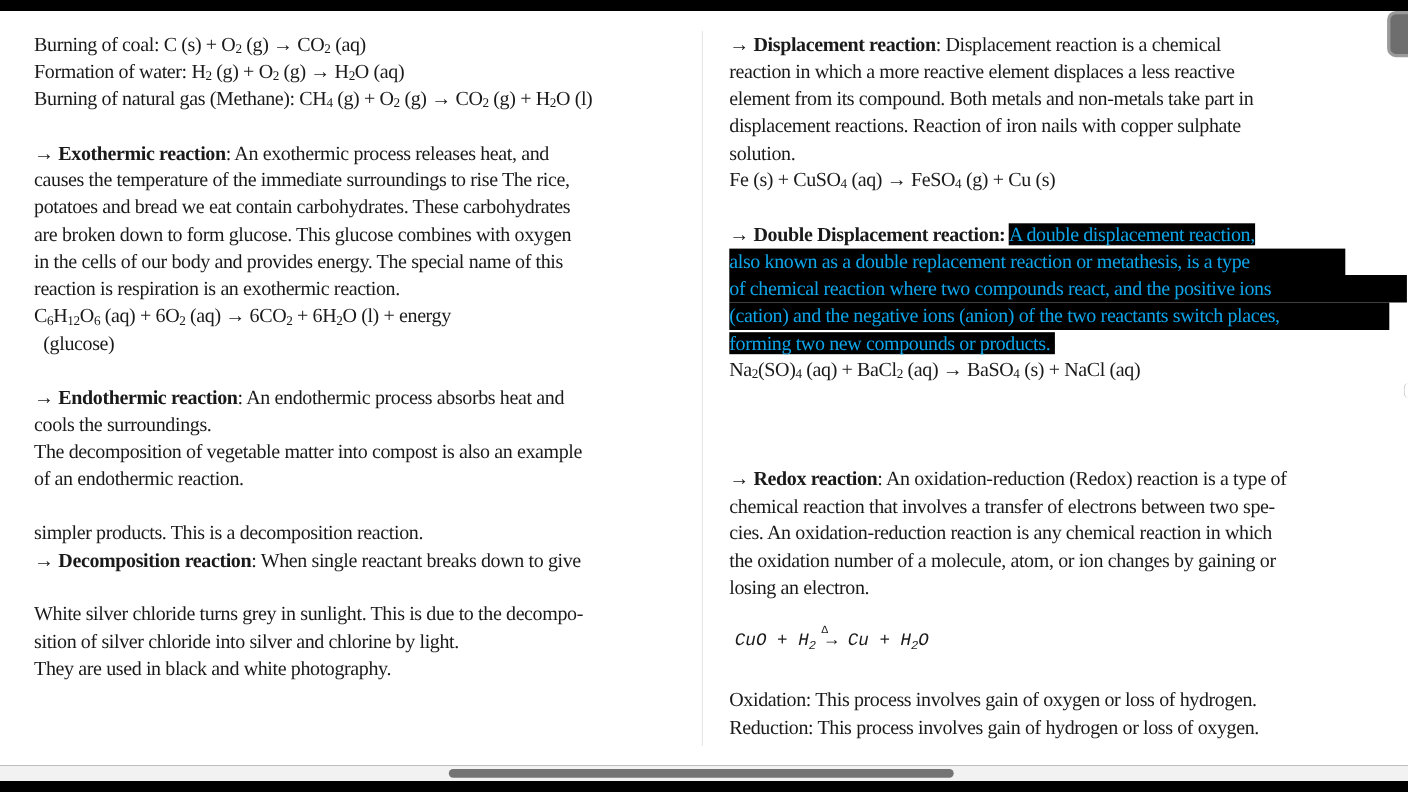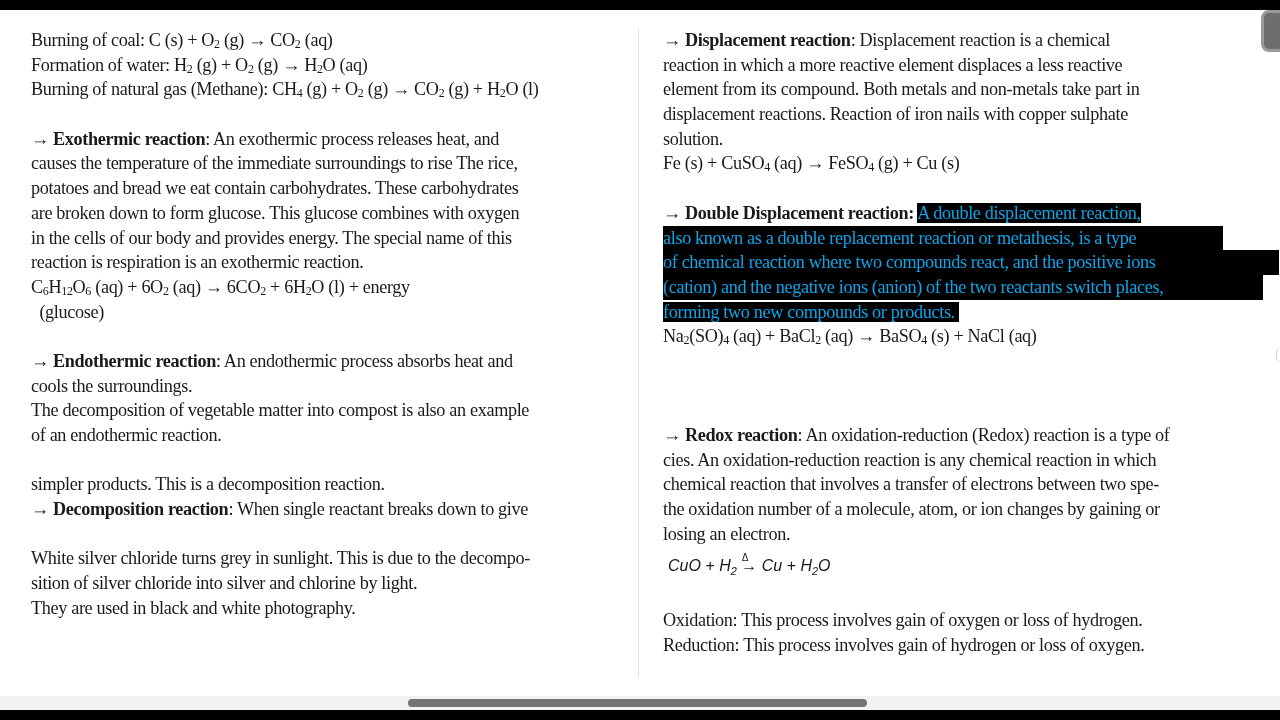--- a/index.html
+++ b/index.html
@@ -19,21 +19,21 @@
   .divider { position:absolute; left:638px; top:18px; width:1px; height:650px; background:#e6e6e6; }
   .line {
     font-size:18.2px; line-height:24.7px; height:24.7px; white-space:nowrap;
     letter-spacing:-0.35px; font-family:"Liberation Serif", serif;
     transform-origin:left; 
   }
   .blank { height:24.7px; }
   b { font-weight:bold; }
   sub.s { font-size:12px; vertical-align:-2px; line-height:0; }
   .sel { background:#000; color:#0ea5e9; }
-  .eq-italic { font-style:italic; font-family:Liberation Sans, sans-serif; font-size:16px; padding-left:5px; height:36px; line-height:40px; position:relative; }
+  .eq-italic { font-style:italic; font-family:Liberation Mono, monospace; font-size:16px; padding-left:5px; height:36px; line-height:40px; position:relative;margin-top:16px; }
   .eq-italic .delta { position:absolute; font-size:10px; font-style:normal; top:-8px; }
   .widget {
     position:absolute; left:1261px; top:10px; width:30px; height:36px;
     background:#6e6e6e; border:3px solid #9a9a9a; border-radius:8px;
   }
   .scrollbar-track {
     position:absolute; left:0; top:696px; width:1280px; height:14px; background:#f2f2f2;
   }
   .scrollbar-thumb {
     position:absolute; left:408px; top:699px; width:459px; height:8px;
@@ -118,22 +118,22 @@
     <div class="line">
       <span>Na</span><sub class="s">2</sub><span>(SO)</span><sub class="s">4</sub><span> (aq) + BaCl</span><sub class="s">2</sub><span> (aq) →  BaSO</span><sub class="s">4</sub><span> (s) + NaCl (aq)</span>
     </div>
     <div class="blank"></div>
     <div class="blank"></div>
     <div class="blank"></div>
 
     <div class="line">
       <span>→ </span><b>Redox reaction</b><span>: An oxidation-reduction (Redox) reaction is a type of</span>
     </div>
+    <div class="line">chemical reaction that involves a transfer of electrons between two spe-</div>
     <div class="line">cies. An oxidation-reduction reaction is any chemical reaction in which</div>
-    <div class="line">chemical reaction that involves a transfer of electrons between two spe-</div>
     <div class="line">the oxidation number of a molecule, atom, or ion changes by gaining or</div>
     <div class="line">losing an electron.</div>
     <div class="eq-italic">
       <span>CuO + H</span><sub style="font-size:11px">2</sub><span style="position:relative;display:inline-block"><span class="delta" style="left:5px">Δ</span><span style="white-space:pre"> → </span></span><span>Cu + H</span><sub style="font-size:11px">2</sub><span>O</span>
     </div>
     <div style="height:26px"></div>
     <div class="line">Oxidation: This process involves gain of oxygen or loss of hydrogen.</div>
     <div class="line">Reduction: This process involves gain of hydrogen or loss of oxygen.</div>
   </div>
 

